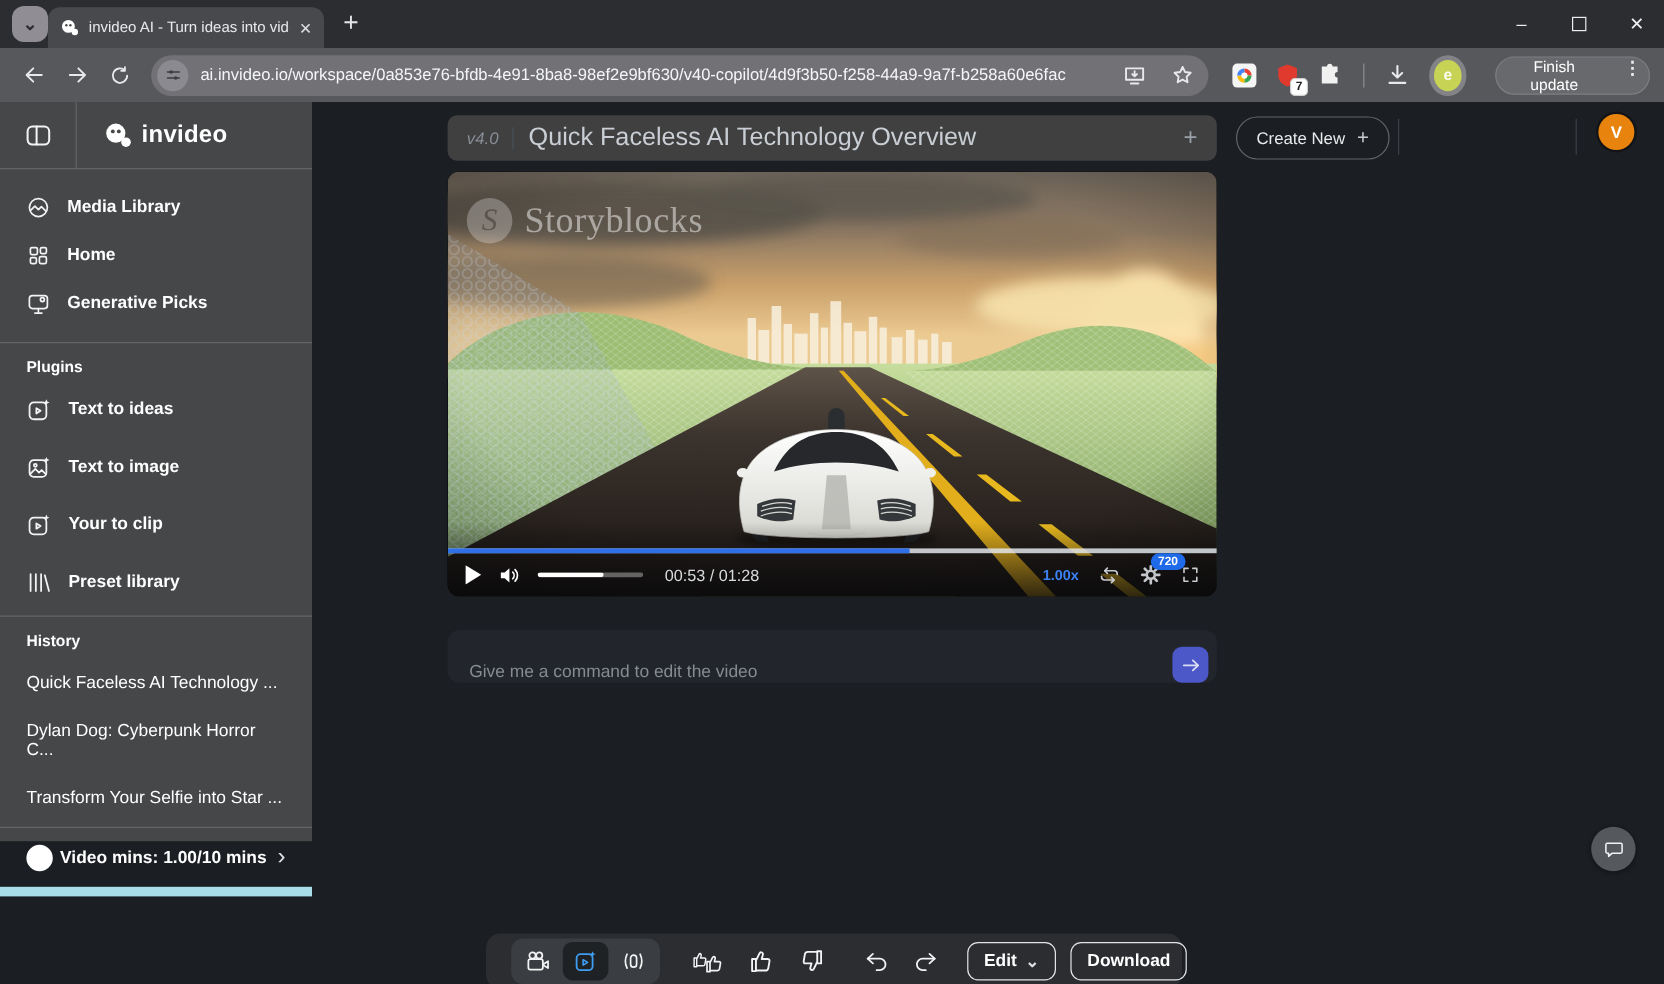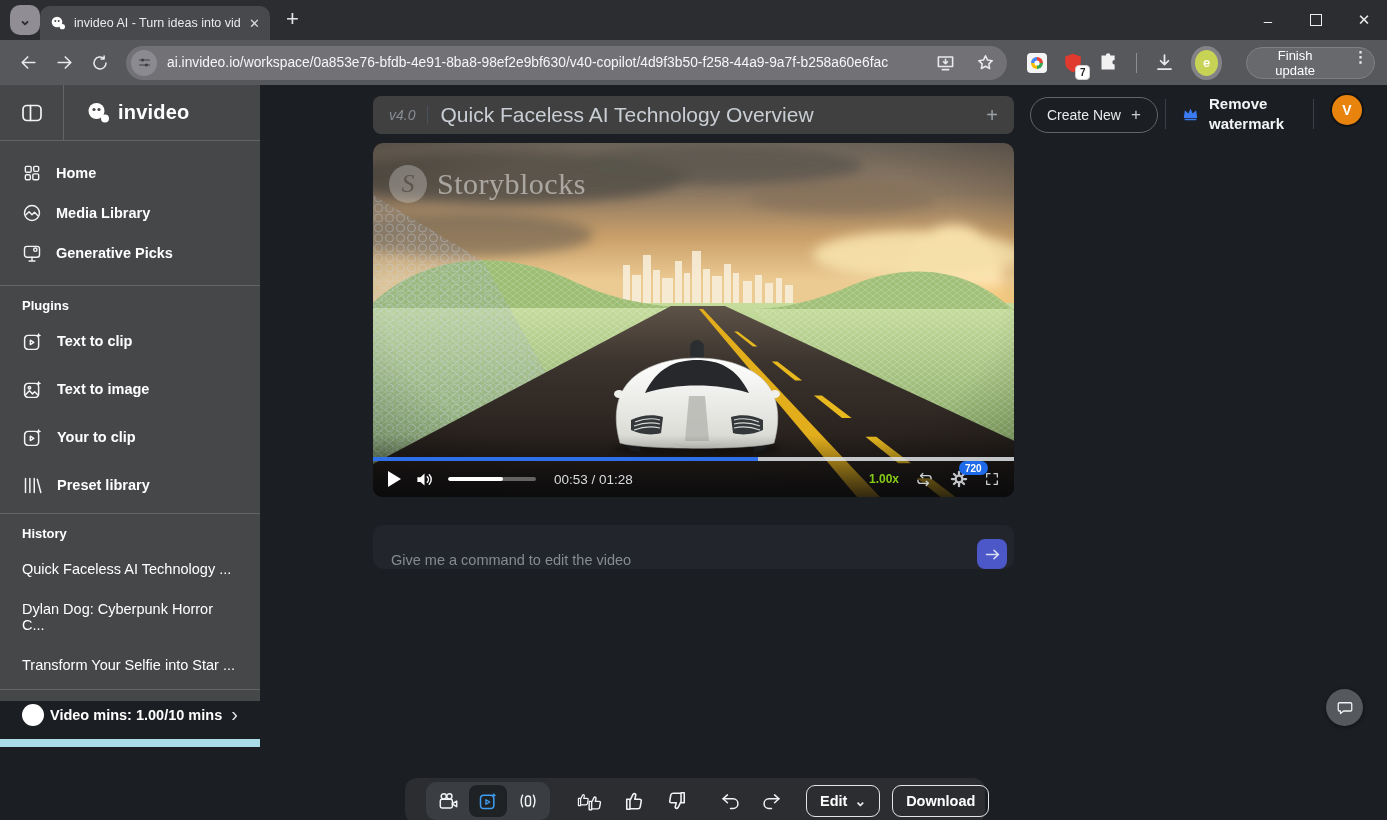--- a/index.html
+++ b/index.html
@@ -132,21 +132,21 @@
   .progress-fill { height:100%; background:#2f6fe8; }
   .controls-row {
     position:absolute; left:0; right:0; bottom:0; height:36px;
     display:flex; align-items:center; padding:0 14px; gap:14px;
   }
   .ctl { display:flex; align-items:center; justify-content:center; }
   .vol-track { width:88px; height:4px; border-radius:2px; background:rgba(255,255,255,.35); overflow:hidden; }
   .vol-fill { height:100%; background:#fff; border-radius:2px; }
   .time-text { color:#d9dcdf; font-size:13.5px; margin-left:4px; white-space:nowrap; }
   .right-ctls { margin-left:auto; display:flex; align-items:center; gap:16px; }
-  .speed-text { color:#84cc16; font-size:12px; font-weight:bold; }
+  .speed-text { color:#3b82f6; font-size:12px; font-weight:bold; }
   .gear-wrap { position:relative; }
   .badge-720 {
     position:absolute; top:-9px; left:9px; background:#1e6ae8; color:#fff;
     font-size:10px; font-weight:bold; border-radius:8px; padding:1.5px 6px; line-height:11px;
   }
 
   
   .command-bar {
     position:absolute; left:113px; top:440px; width:641px; height:44px;
     background:#22262c; border-radius:10px; display:flex; align-items:flex-end; padding:0 7px 0 16px;
@@ -308,40 +308,40 @@
             </svg>
         </span>
         <span class="sb-logo-text">invideo</span>
       </div>
     </div>
 
     <div class="sb-group">
       <div class="sb-item">
         <span style="display:flex;">
           <svg width="20" height="20" viewBox="0 0 24 24">
+              <circle class="sico" cx="12" cy="12" r="9"></circle>
+              <path class="sico" d="M4.5 14.5l4-4 3.5 3.5 3-3 4.5 4.5"></path>
+            </svg>
+        </span>
+        <span>Media Library</span>
+      </div>
+      <div class="sb-item">
+        <span style="display:flex;">
+          <svg width="20" height="20" viewBox="0 0 24 24">
               <rect class="sico" x="4" y="4" width="7" height="7" rx="1.5"></rect>
               <rect class="sico" x="14" y="4" width="6" height="6" rx="1.5"></rect>
               <rect class="sico" x="4" y="14" width="6" height="6" rx="1.5"></rect>
               <rect class="sico" x="13" y="13" width="7" height="7" rx="1.5"></rect>
             </svg>
         </span>
         <span>Home</span>
       </div>
       <div class="sb-item">
         <span style="display:flex;">
           <svg width="20" height="20" viewBox="0 0 24 24">
-              <circle class="sico" cx="12" cy="12" r="9"></circle>
-              <path class="sico" d="M4.5 14.5l4-4 3.5 3.5 3-3 4.5 4.5"></path>
-            </svg>
-        </span>
-        <span>Media Library</span>
-      </div>
-      <div class="sb-item">
-        <span style="display:flex;">
-          <svg width="20" height="20" viewBox="0 0 24 24">
               <rect class="sico" x="3" y="4" width="18" height="13" rx="3"></rect>
               <path class="sico" d="M12 17v3M8.5 21.5h7"></path>
               <circle class="sico" cx="16" cy="8" r="2"></circle>
             </svg>
         </span>
         <span>Generative Picks</span>
       </div>
     </div>
 
     <div class="sb-divider"></div>
@@ -349,21 +349,21 @@
 
     <div>
       <div class="sb-item tall">
         <span style="display:flex;">
           <svg width="21" height="21" viewBox="0 0 24 24">
               <rect class="sico" x="3" y="5" width="16" height="16" rx="4"></rect>
               <path class="sico" d="M9.5 10.5l4 2.5-4 2.5z"></path>
               <path d="M19 2l.9 2.1L22 5l-2.1.9L19 8l-.9-2.1L16 5l2.1-.9z" fill="#f2f3f4"></path>
             </svg>
         </span>
-        <span>Text to clip</span>
+        <span>Text to ideas</span>
       </div>
       <div class="sb-item tall">
         <span style="display:flex;">
           <svg width="21" height="21" viewBox="0 0 24 24">
               <rect class="sico" x="3" y="5" width="16" height="16" rx="4"></rect>
               <circle class="sico" cx="8.5" cy="10" r="1.4"></circle>
               <path class="sico" d="M4 18l4.5-4.5 3.5 3.5 2.5-2.5 4 4"></path>
               <path d="M19 2l.9 2.1L22 5l-2.1.9L19 8l-.9-2.1L16 5l2.1-.9z" fill="#f2f3f4"></path>
             </svg>
         </span>
@@ -419,29 +419,20 @@
       <span class="doc-vsep"></span>
       <span class="doc-title">Quick Faceless AI Technology Overview</span>
       <span class="doc-plus">+</span>
     </div>
 
     <button class="create-new-btn">
       <span>Create New</span>
       <span style="font-size:17px; color:#c9cdd1;">+</span>
     </button>
     <span class="hdr-sep" style="left:905px;"></span>
-    <div class="remove-wm">
-      <span style="display:flex;">
-        <svg width="17" height="15" viewBox="0 0 24 20">
-            <path d="M2.5 16.5L4 5.5l5 4.5L12 3l3 7 5-4.5 1.5 11z" fill="#3b7cf5"></path>
-            <rect x="3.5" y="17.5" width="17" height="2" rx="1" fill="#3b7cf5"></rect>
-          </svg>
-      </span>
-      <span class="remove-wm-label">Remove watermark</span>
-    </div>
     <span class="hdr-sep" style="left:1053px;"></span>
     <div class="avatar-v" style="background:#e8830e;">V</div>
 
     <div class="player">
       <svg class="scene" viewBox="0 0 641 354" preserveAspectRatio="none">
         <defs>
           <linearGradient id="sky" x1="0" y1="0" x2="0" y2="1">
             <stop offset="0" stop-color="#6e655b"></stop>
               <stop offset=".3" stop-color="#8f7a63"></stop>
             <stop offset=".55" stop-color="#caa06a"></stop>

